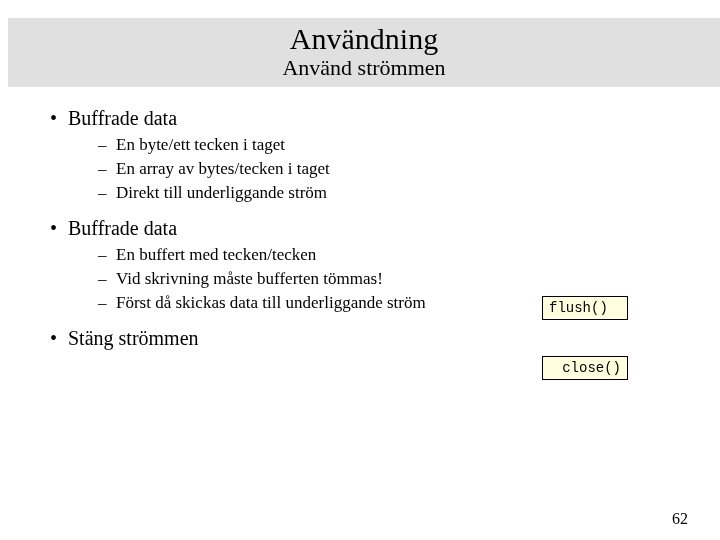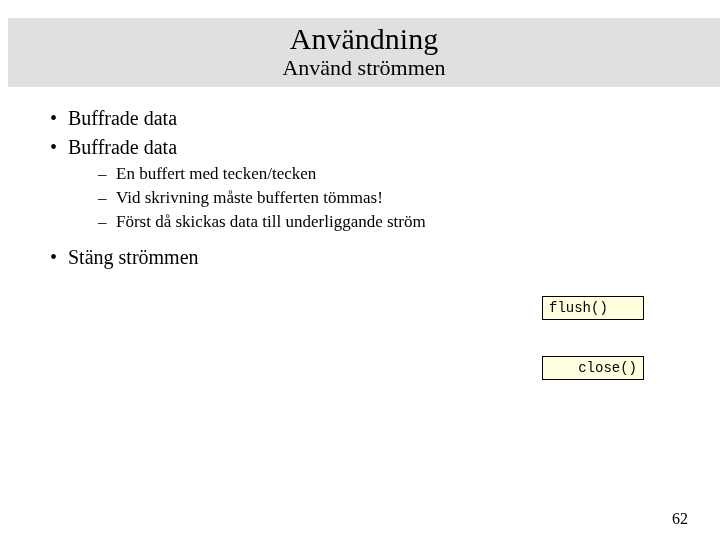--- a/index.html
+++ b/index.html
@@ -46,21 +46,21 @@
   .sublist .row {
     margin: 1px 0;
   }
   .sublist .dash {
     display: inline-block;
     width: 18px;
   }
   .code-box {
     position: absolute;
     left: 542px;
-    width: 102px;
+    width: 86px;
     background: #ffffe0;
     border: 1px solid #000;
     font-family: "Courier New", Courier, monospace;
     font-size: 14px;
     padding: 3px 6px;
     box-sizing: border-box;
   }
   .code-box.flush { top: 296px; }
   .code-box.close { top: 356px; text-align: right; }
   .page-num {
@@ -76,20 +76,25 @@
 <div class="title-band">
   <div class="title">Användning</div>
   <div class="subtitle">Använd strömmen</div>
 </div>
 
 <div class="content">
 
   <div class="bullet1">
     <span class="b">•</span><span>Buffrade data</span>
   </div>
+  <div class="sublist">
+    <div class="row"><span class="dash">–</span><span>En byte/ett tecken i taget</span></div>
+    <div class="row"><span class="dash">–</span><span>En array av bytes/tecken i taget</span></div>
+    <div class="row"><span class="dash">–</span><span>Direkt till underliggande ström</span></div>
+  </div>
 
   <div class="bullet1">
     <span class="b">•</span><span>Buffrade data</span>
   </div>
   <div class="sublist">
     <div class="row"><span class="dash">–</span><span>En buffert med tecken/tecken</span></div>
     <div class="row"><span class="dash">–</span><span>Vid skrivning måste bufferten tömmas!</span></div>
     <div class="row"><span class="dash">–</span><span>Först då skickas data till underliggande ström</span></div>
   </div>
 

